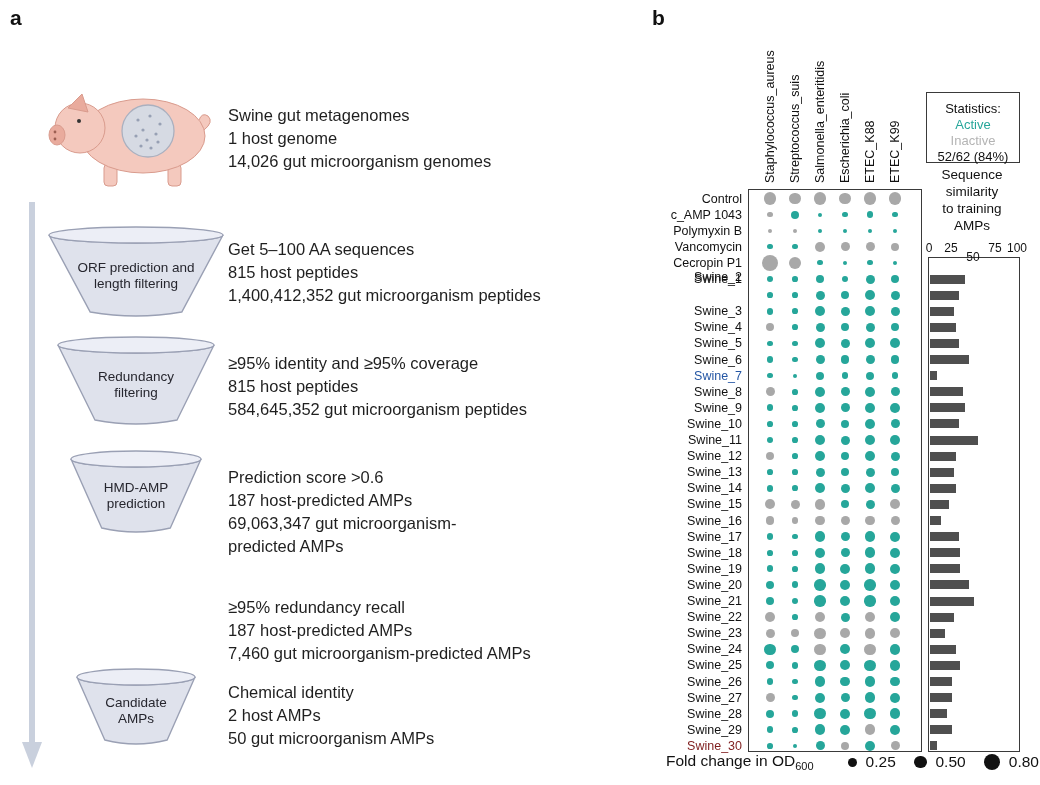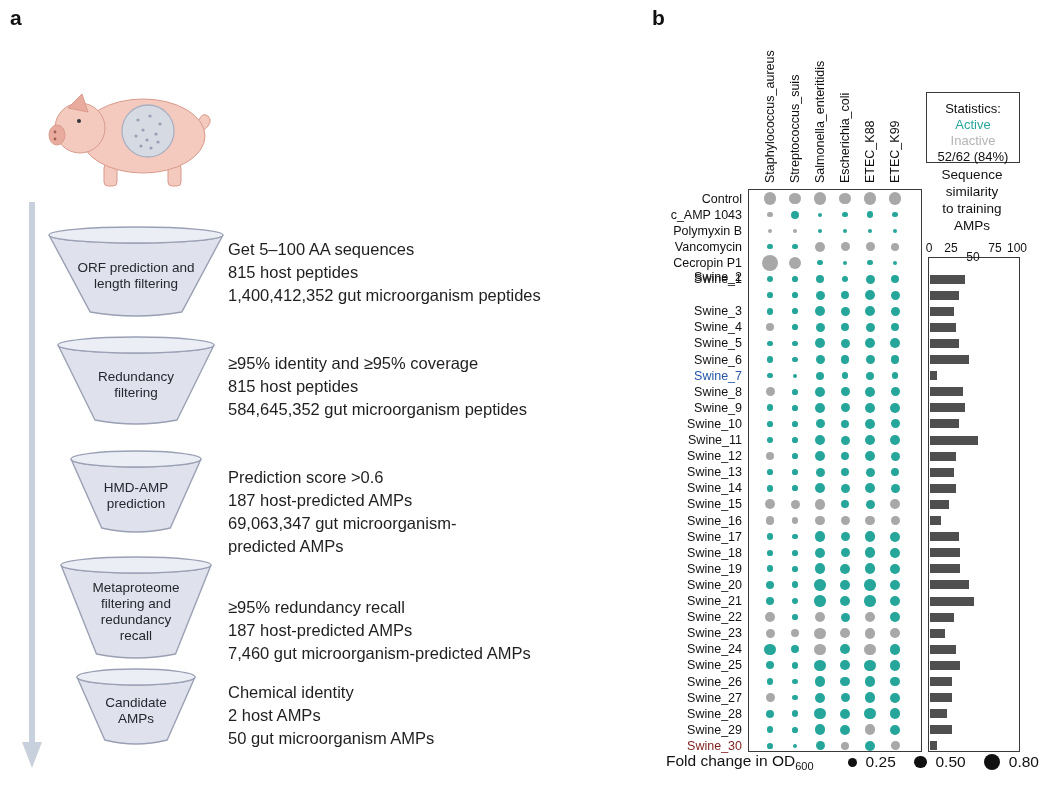--- a/index.html
+++ b/index.html
@@ -59,20 +59,25 @@
         <circle cx="95" cy="68" r="1.6"></circle>
       <circle cx="105" cy="70" r="1.6"></circle>
     </g>
   </svg>
 
   <svg class="abs" style="left:22px; top:200px;" width="20" height="572" viewBox="0 0 20 572">
     <rect x="7" y="2" width="6" height="540" fill="#C9D0DD"></rect>
     <polygon points="0,542 20,542 10,568" fill="#C9D0DD"></polygon>
   </svg>
 
+  <div class="abs desc text-col" style="left:228px; top:104px;">
+      <div>Swine gut metagenomes</div>
+      <div>1 host genome</div>
+      <div>14,026 gut microorganism genomes</div>
+    </div>
 
   <div class="step" style="left:48px; top:226px; width:176px; height:92px;">
       <svg width="176" height="92" viewBox="0 0 176 92">
         <path d="M1 9 L42.239999999999995 86 Q88 94 133.76 86 L175 9 A87 8 0 0 1 1 9 Z" fill="#DFE2EC" stroke="#9AA0B4" stroke-width="1.4"></path>
         <ellipse cx="88" cy="9" rx="87" ry="8" fill="#ECEEF6" stroke="#9AA0B4" stroke-width="1.4"></ellipse>
       </svg>
       <div class="funnel-label">
         <div>ORF prediction and</div>
         <div>length filtering</div>
       </div>
@@ -88,32 +93,20 @@
       </div>
     </div>
   <div class="step" style="left:70px; top:450px; width:132px; height:84px;">
       <svg width="132" height="84" viewBox="0 0 132 84">
         <path d="M1 9 L31.68 78 Q66 86 100.32 78 L131 9 A65 8 0 0 1 1 9 Z" fill="#DFE2EC" stroke="#9AA0B4" stroke-width="1.4"></path>
         <ellipse cx="66" cy="9" rx="65" ry="8" fill="#ECEEF6" stroke="#9AA0B4" stroke-width="1.4"></ellipse>
       </svg>
       <div class="funnel-label">
         <div>HMD-AMP</div>
         <div>prediction</div>
-      </div>
-    </div>
-  <div class="step" style="left:60px; top:556px; width:152px; height:104px;">
-      <svg width="152" height="104" viewBox="0 0 152 104">
-        <path d="M1 9 L36.48 98 Q76 106 115.52000000000001 98 L151 9 A75 8 0 0 1 1 9 Z" fill="#DFE2EC" stroke="#9AA0B4" stroke-width="1.4"></path>
-        <ellipse cx="76" cy="9" rx="75" ry="8" fill="#ECEEF6" stroke="#9AA0B4" stroke-width="1.4"></ellipse>
-      </svg>
-      <div class="funnel-label">
-        <div>Metaproteome</div>
-        <div>filtering and</div>
-        <div>redundancy</div>
-        <div>recall</div>
       </div>
     </div>
   <div class="step" style="left:76px; top:668px; width:120px; height:78px;">
       <svg width="120" height="78" viewBox="0 0 120 78">
         <path d="M1 9 L28.799999999999997 72 Q60 80 91.2 72 L119 9 A59 8 0 0 1 1 9 Z" fill="#DFE2EC" stroke="#9AA0B4" stroke-width="1.4"></path>
         <ellipse cx="60" cy="9" rx="59" ry="8" fill="#ECEEF6" stroke="#9AA0B4" stroke-width="1.4"></ellipse>
       </svg>
       <div class="funnel-label">
         <div>Candidate</div>
         <div>AMPs</div>

